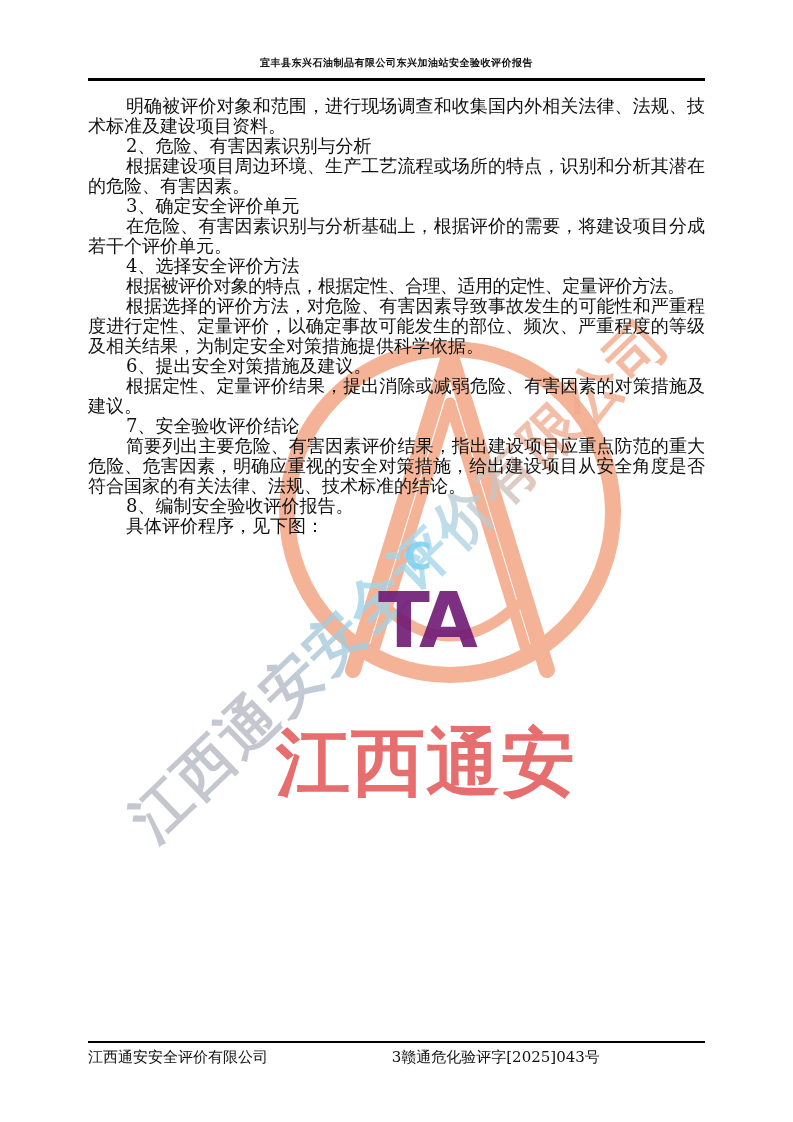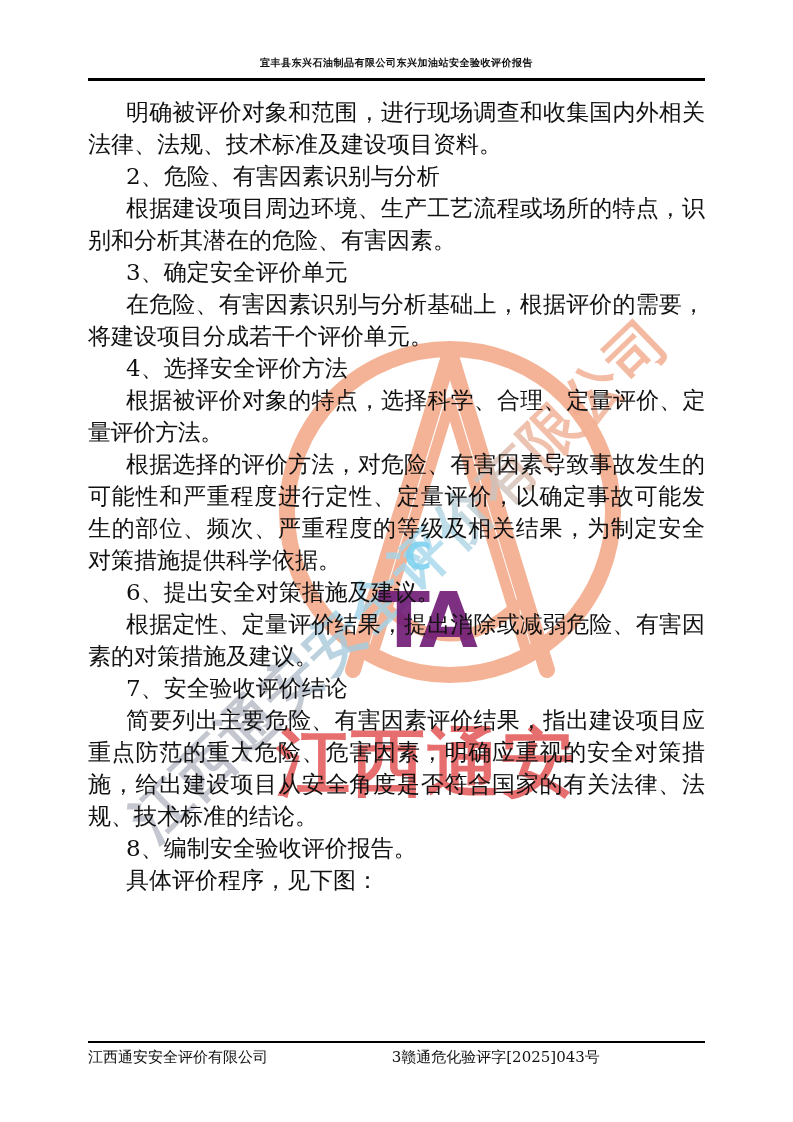--- a/index.html
+++ b/index.html
@@ -69,22 +69,22 @@
     padding-bottom: 8px;
     border-bottom: 3px solid #000;
     letter-spacing: 0.5px;
   }
   .doc-body {
     position: absolute;
     left: 88px; top: 96px;
     width: 617px;
   }
   .doc-body p {
-    font-size: 23px;
-    line-height: 32px;
+    font-size: 18px;
+    line-height: 20px;
     text-align: justify;
     text-justify: inter-character;
     text-indent: 38px;
     word-break: break-all;
   }
   .doc-body p.tight { letter-spacing: -0.55px; }
   .doc-footer {
     position: absolute;
     left: 88px; top: 1041px;
     width: 617px;
@@ -129,21 +129,21 @@
 
     <div class="doc-header">宜丰县东兴石油制品有限公司东兴加油站安全验收评价报告</div>
 
     <div class="doc-body">
       <p>明确被评价对象和范围，进行现场调查和收集国内外相关法律、法规、技术标准及建设项目资料。</p>
       <p>2、危险、有害因素识别与分析</p>
       <p>根据建设项目周边环境、生产工艺流程或场所的特点，识别和分析其潜在的危险、有害因素。</p>
       <p>3、确定安全评价单元</p>
       <p>在危险、有害因素识别与分析基础上，根据评价的需要，将建设项目分成若干个评价单元。</p>
       <p>4、选择安全评价方法</p>
-      <p class="tight">根据被评价对象的特点，选择科学、合理、定量评价、定量评价方法。</p>
+      <p class="tight">根据被评价对象的特点，根据定性、合理、适用的定性、定量评价方法。</p>
       <p>根据选择的评价方法，对危险、有害因素导致事故发生的可能性和严重程度进行定性、定量评价，以确定事故可能发生的部位、频次、严重程度的等级及相关结果，为制定安全对策措施提供科学依据。</p>
       <p>6、提出安全对策措施及建议。</p>
       <p>根据定性、定量评价结果，提出消除或减弱危险、有害因素的对策措施及建议。</p>
       <p>7、安全验收评价结论</p>
       <p>简要列出主要危险、有害因素评价结果，指出建设项目应重点防范的重大危险、危害因素，明确应重视的安全对策措施，给出建设项目从安全角度是否符合国家的有关法律、法规、技术标准的结论。</p>
       <p>8、编制安全验收评价报告。</p>
       <p>具体评价程序，见下图：</p>
     </div>
 
     <div class="doc-footer">

